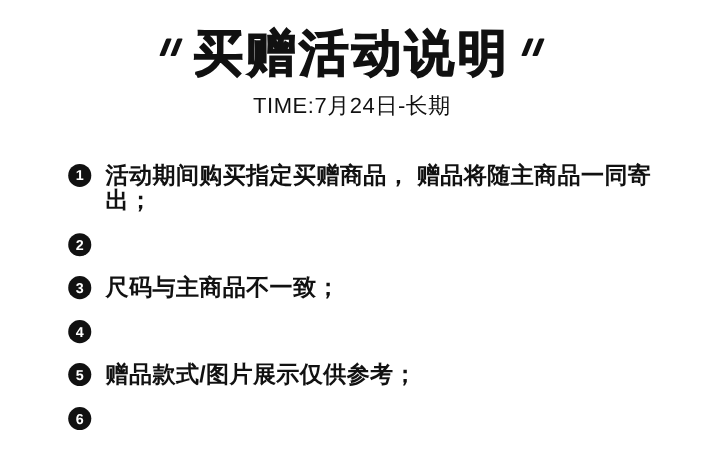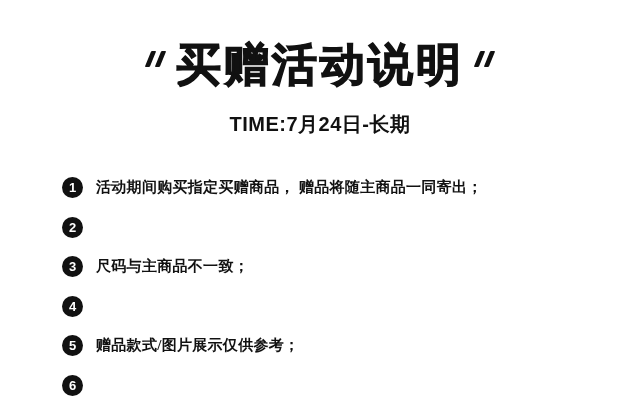--- a/index.html
+++ b/index.html
@@ -15,21 +15,21 @@
     color: #111111;
   }
   .poster {
     position: relative;
     width: 640px;
     height: 410px;
     background: #ffffff;
   }
   
   .header {
-    padding-top: 38px;
+    padding-top: 22px;
     text-align: center;
   }
   .title-row {
     display: flex;
     justify-content: center;
     align-items: flex-start;
     gap: 13px;
   }
   .title {
     margin: 0;
@@ -46,23 +46,23 @@
     margin-top: 13px;
   }
   .qmark .bar {
     width: 5px;
     height: 16px;
     background: #111111;
     border-radius: 1px;
     transform: skewX(-22deg);
   }
   .time {
-    margin-top: 19px;
+    margin-top: 7px;
     font-size: 20px;
-    font-weight: 700;
+    font-weight: 400;
     letter-spacing: 0.5px;
   }
   
   .rules {
     list-style: none;
     margin: 38px 0 0 0;
     padding: 0 30px 0 62px;
   }
   .rule {
     display: flex;
@@ -76,26 +76,25 @@
     margin: 1px 13px 0 0;
     border-radius: 50%;
     background: #111111;
     color: #ffffff;
     font-size: 13px;
     font-weight: bold;
     line-height: 21px;
     text-align: center;
   }
   .rule-text {
-    font-size: 15px;
+    font-size: 21px;
     line-height: 23px;
     font-weight: 700;
     letter-spacing: 0.3px;
     white-space: pre-wrap;
-    font-family: Liberation Serif, serif;
   }
 </style>
 </head>
 <body>
 
 <div class="poster">
 
   <div class="header">
     <div class="title-row">
       <span class="qmark">

